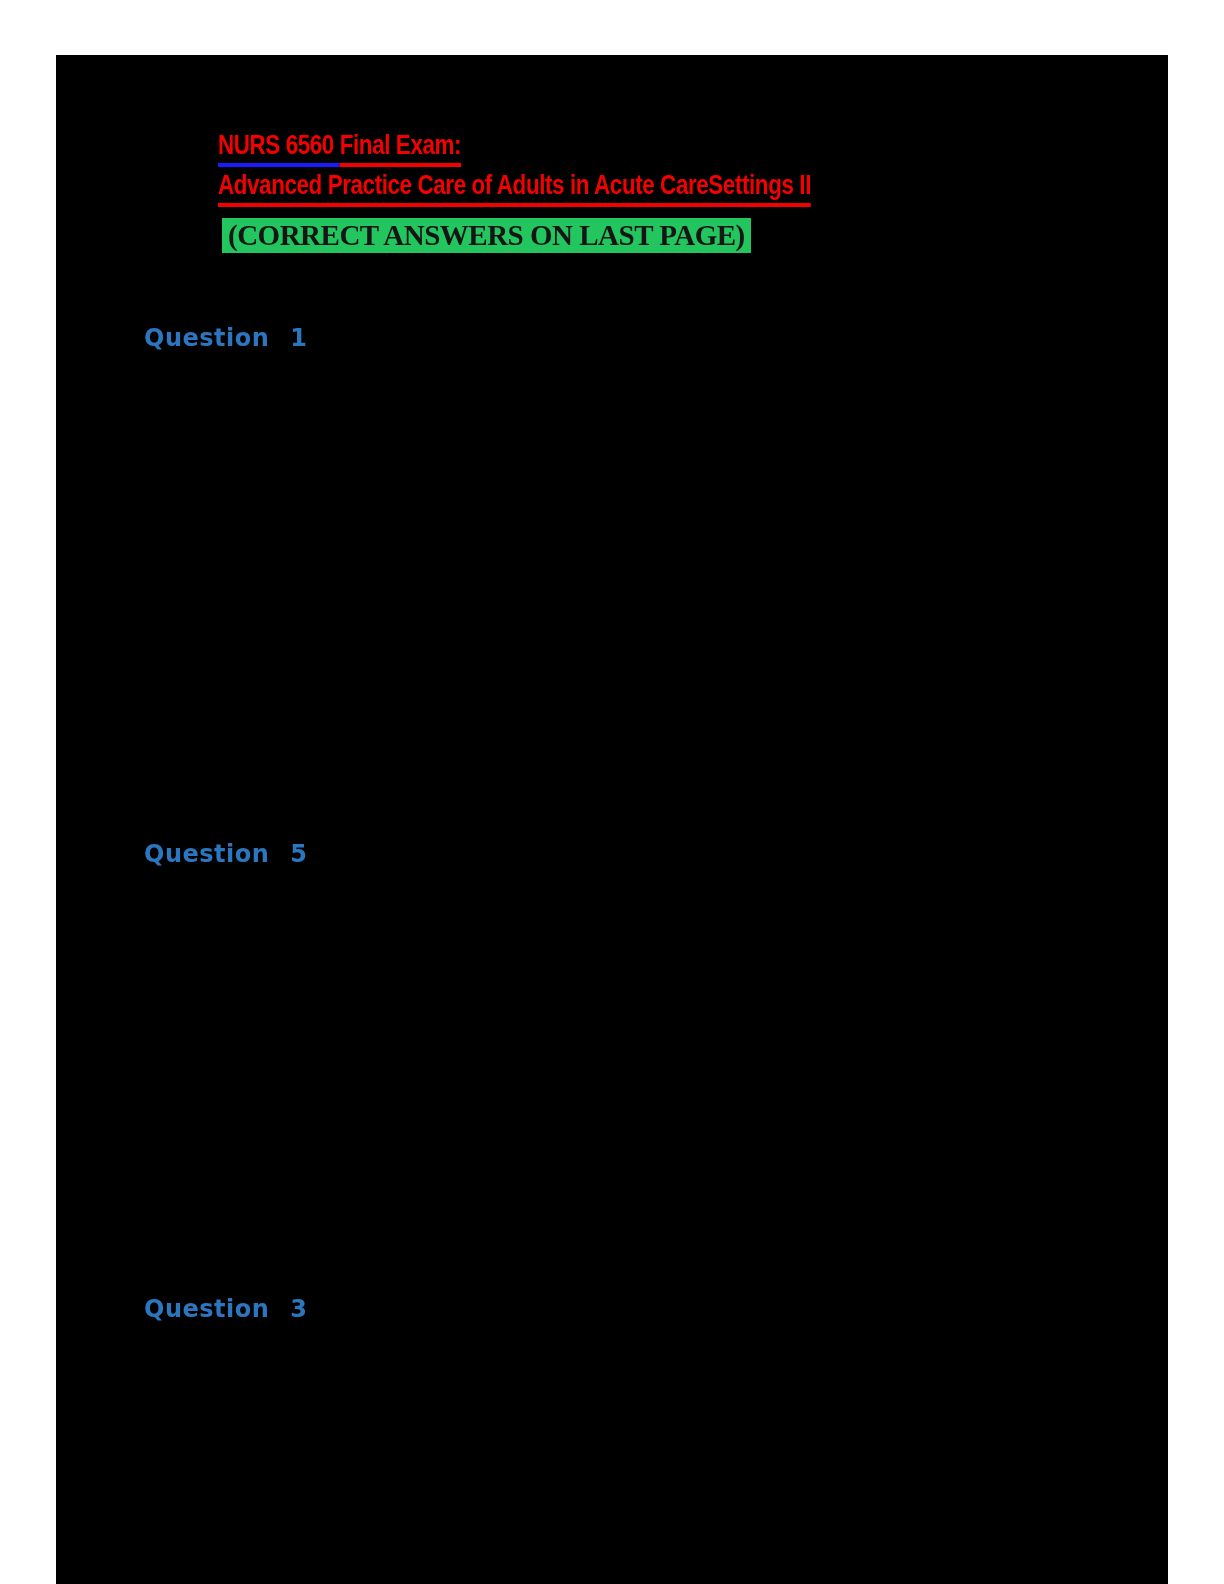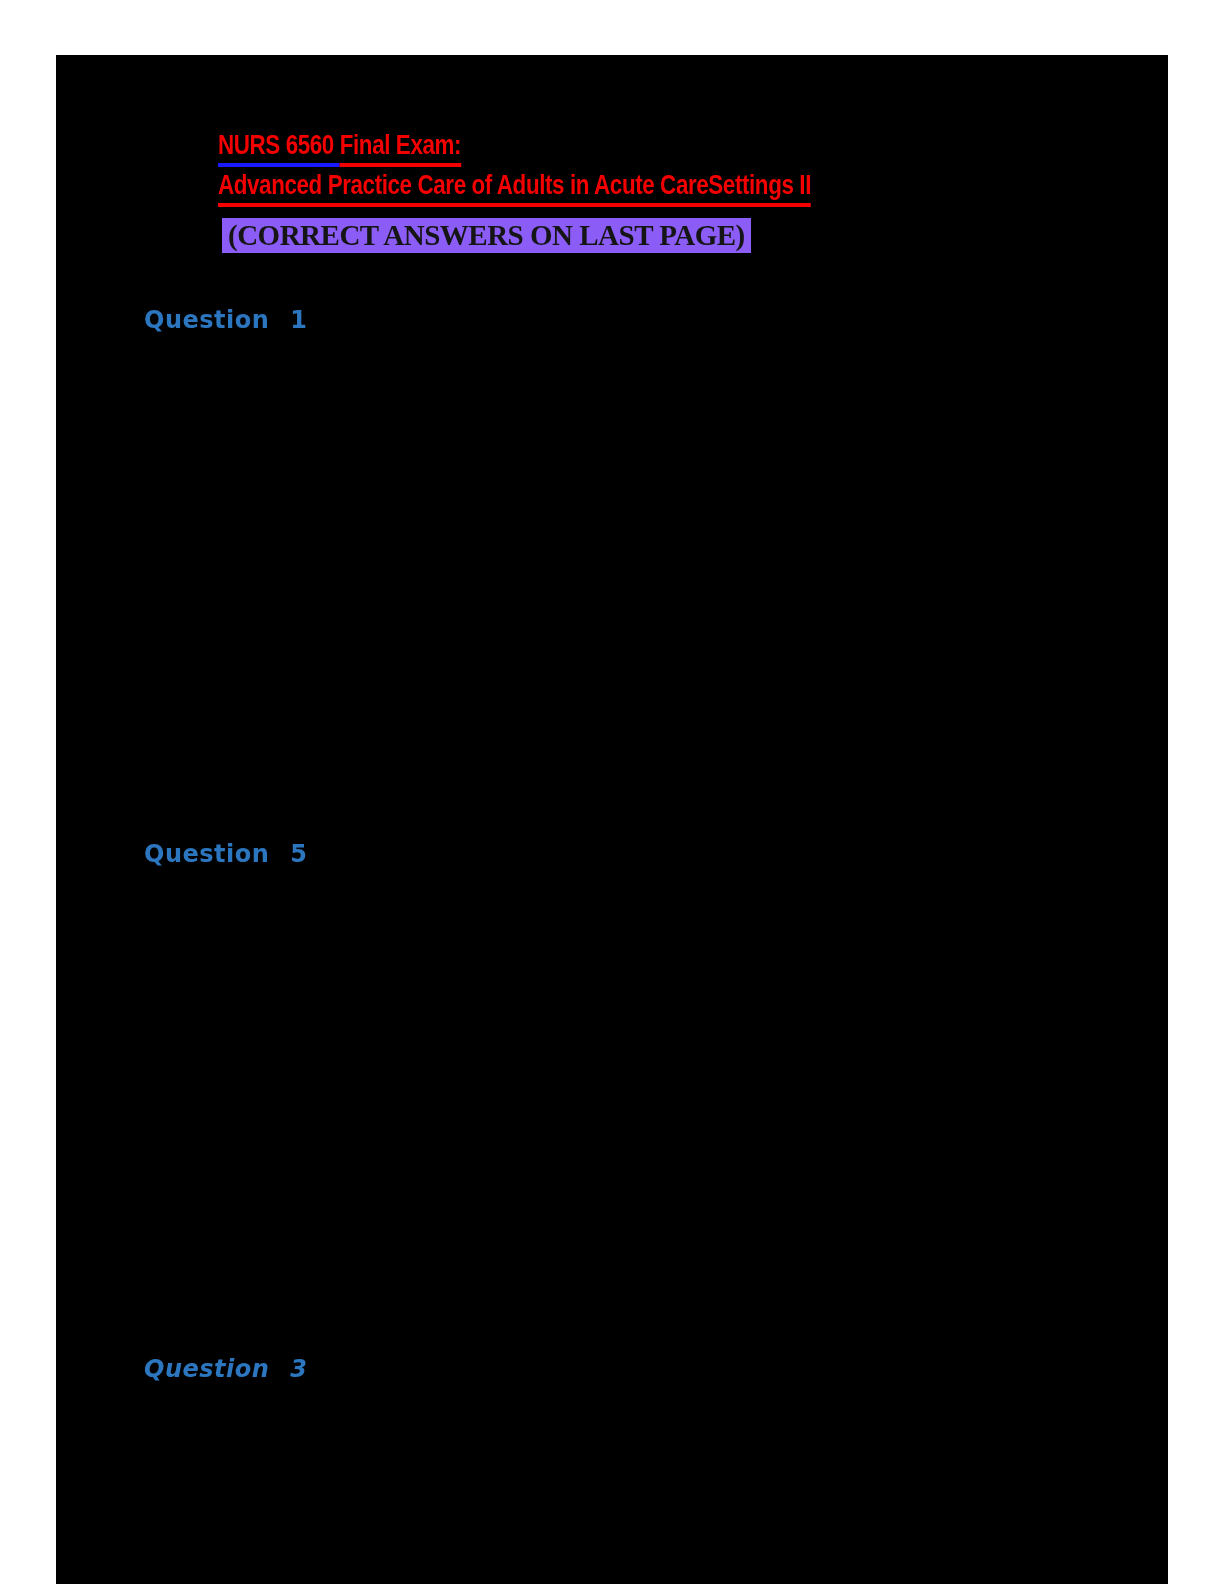--- a/index.html
+++ b/index.html
@@ -48,43 +48,43 @@
     border-bottom: 4px solid #f40000;
     padding-bottom: 3px;
   }
   .banner {
     position: absolute;
     left: 222px;
     top: 218px;
     height: 35px;
     line-height: 35px;
     padding: 0 6px;
-    background: #8b5cf6;
+    background: #22c55e;
     color: #151515;
     font-family: "Liberation Serif", serif;
     font-weight: bold;
     font-size: 29px;
     letter-spacing: -0.5px;
     white-space: nowrap;
   }
   .question-heading {
     position: absolute;
     left: 144px;
     color: #2b76bf;
     font-weight: bold;
     font-size: 24px;
     line-height: 1;
     letter-spacing: 0.5px;
     word-spacing: 12px;
     white-space: nowrap;
     font-family: "DejaVu Sans", sans-serif;
   }
-  .q1 { top: 308px; }
+  .q1 { top: 326px; }
   .q2 { top: 842px; }
-  .q3 { top: 1357px; font-style: italic; }
+  .q3 { top: 1297px; }
 </style>
 </head>
 <body>
 
 <div class="canvas">
 
   <div class="black-page"></div>
 
   <div class="title-line title-line-1">
     <span class="u-blue">NURS 6560 </span><span class="u-red">Final Exam: </span>

